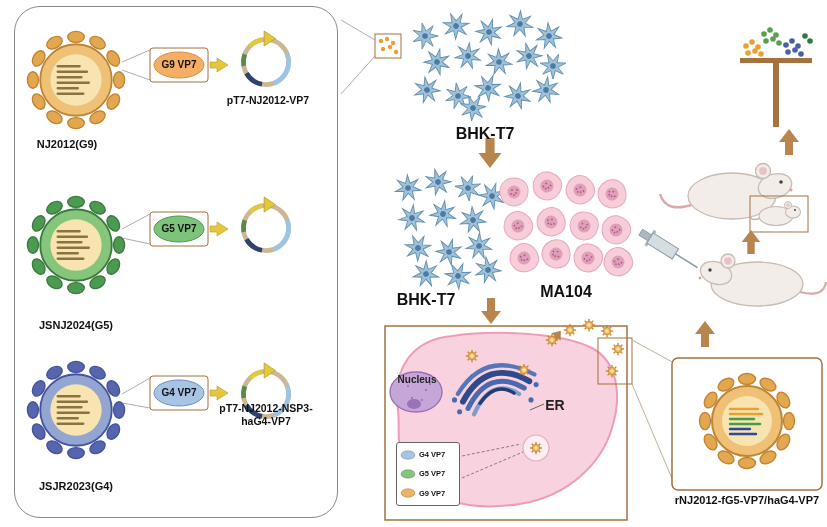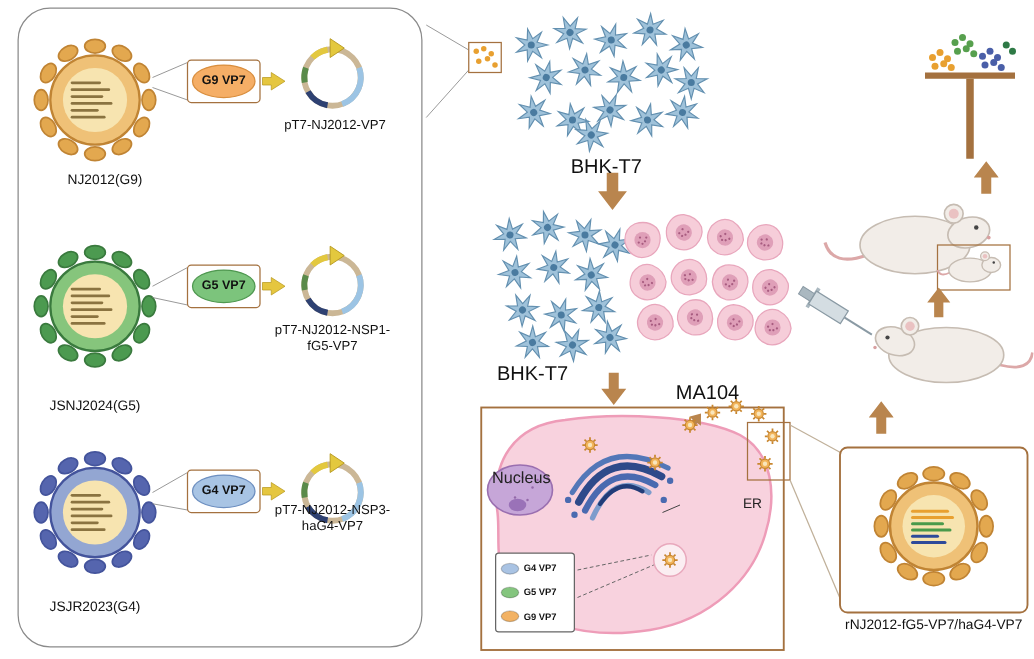--- a/index.html
+++ b/index.html
@@ -2,22 +2,22 @@
 <html><head>
 <meta charset="utf-8">
 <style>
   html,body{margin:0;padding:0;background:#fff;}
   .stage{position:relative;width:827px;height:527px;background:#fff;
          font-family:"Liberation Sans",sans-serif;overflow:hidden;}
   #art{position:absolute;left:0;top:0;}
   .panel{position:absolute;left:14px;top:6px;width:322px;height:510px;
          border:1.6px solid #8a8a8a;border-radius:26px;background:transparent;}
   .label{position:absolute;text-align:center;color:#111;line-height:1.2;}
-  .w700{font-weight:400;}
-  .fs8{font-size:13px;} .fs85{font-size:11px;margin-left:47px;} .fs10{font-size:10px;}
+  .w700{font-weight:700;}
+  .fs8{font-size:10px;} .fs85{font-size:14px;} .fs10{font-size:10px;}
   .fs105{font-size:10.5px;} .fs11{font-size:11px;} .fs12{font-size:16px;}
   .preline{white-space:pre-line;}
   .legend{position:absolute;left:396px;top:442px;width:64px;height:64px;
           border:1px solid #666;border-radius:3px;background:#fff;
           display:flex;flex-direction:column;justify-content:space-around;
           padding:2px 3px;box-sizing:border-box;}
   .legend-row{display:flex;align-items:center;gap:3px;}
   .legend-row span{font-size:7.5px;font-weight:600;color:#111;}
 </style>
 </head>
@@ -360,37 +360,35 @@
         <line x1="-17" y1="3" x2="13" y2="3" stroke="#4a9a4a"></line>
         <line x1="-17" y1="8" x2="3" y2="8" stroke="#2e4a9a"></line>
         <line x1="-17" y1="13" x2="9" y2="13" stroke="#2e4a9a"></line>
       </g>
     </g>
   </g>
 </svg>
 
 <div class="panel"></div>
 
-<div class="label w700 fs11" style="left:32px;top:138px;width:104px;">NJ2012(G9)</div>
+<div class="label w700 fs11" style="left:15px;top:138px;width:104px;">NJ2012(G9)</div>
 <div class="label fs10" style="left:150px;top:59px;width:58px;font-weight:600;">G9 VP7</div>
 <div class="label w700 fs105 preline" style="left:203px;top:94px;width:130px;">pT7-NJ2012-VP7</div>
 
 <div class="label w700 fs11" style="left:22px;top:319px;width:108px;">JSNJ2024(G5)</div>
 <div class="label fs10" style="left:150px;top:223px;width:58px;font-weight:600;">G5 VP7</div>
-<div class="label w700 fs105 preline" style="left:200px;top:258px;width:132px;">pT7-NJ2012-NSP1-
-fG5-VP7</div>
 
 <div class="label w700 fs11" style="left:22px;top:470px;width:108px;margin-top:10px;">JSJR2023(G4)</div>
 <div class="label fs10" style="left:150px;top:387px;width:58px;font-weight:600;">G4 VP7</div>
 <div class="label w700 fs105 preline" style="left:200px;top:402px;width:132px;">pT7-NJ2012-NSP3-
 haG4-VP7</div>
 
 <div class="label w700 fs12" style="left:432px;top:124px;width:106px;">BHK-T7</div>
 <div class="label w700 fs12" style="left:380px;top:290px;width:92px;">BHK-T7</div>
-<div class="label w700 fs12" style="left:520px;top:305px;width:92px;">MA104</div>
+<div class="label w700 fs12" style="left:520px;top:282px;width:92px;">MA104</div>
 
 <div class="label w700 fs8" style="left:390px;top:374px;width:54px;color:#222;">Nucleus</div>
 <div class="label w700 fs85" style="left:542px;top:397px;width:26px;color:#222;">ER</div>
 
 <div class="legend">
   <div class="legend-row">
     <svg width="16" height="10">
       <ellipse cx="8" cy="5" rx="7" ry="4.3" stroke="#00000033" fill="#a9c3e3"></ellipse>
     </svg>
     <span>G4 VP7</span>

